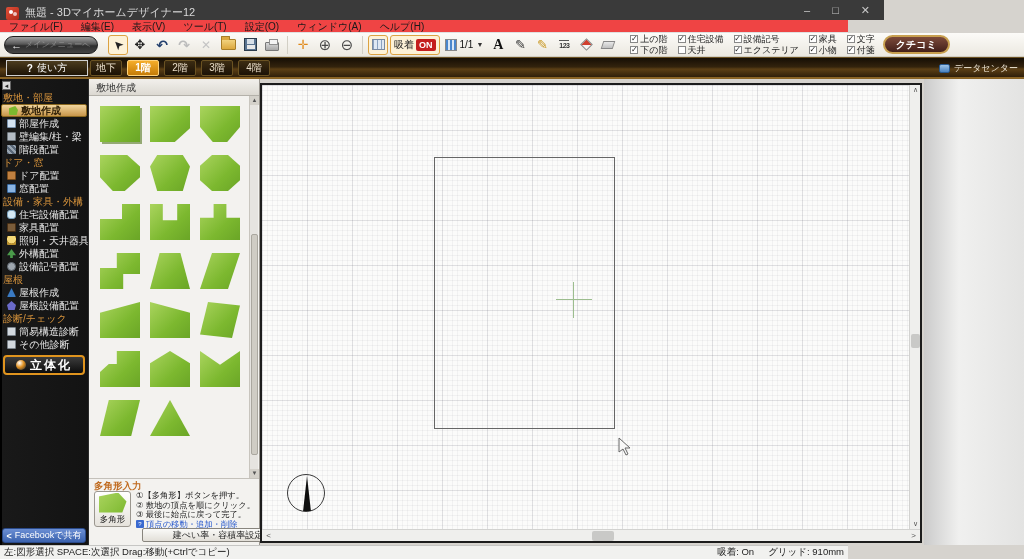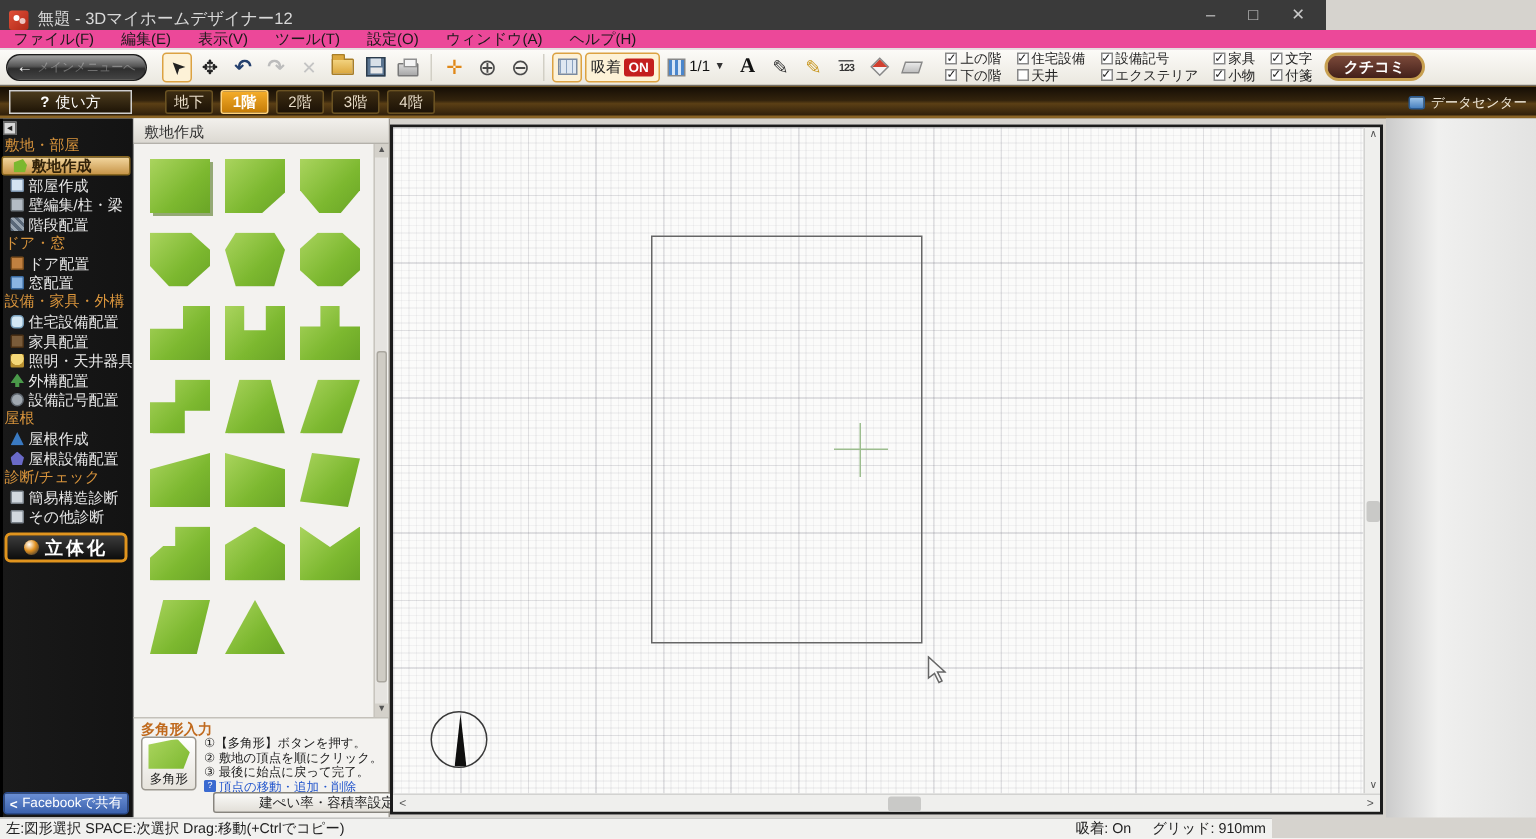--- a/index.html
+++ b/index.html
@@ -9,21 +9,21 @@
 
   
   .titlebar { position:absolute; left:0; top:0; width:884px; height:20px; background:#3a3a3a; display:flex; align-items:flex-end; padding:0 6px; }
   .app-icon { width:13px; height:13px; border-radius:2px; background:linear-gradient(135deg,#e05038,#b02818); margin-right:6px; position:relative; }
   .app-icon::after { content:""; position:absolute; left:3px; top:3px; width:4px; height:4px; background:#fff; border-radius:50%; box-shadow:4px 2px 0 rgba(255,255,255,.7); }
   .title-text { color:#d8d8d8; font-size:11px; }
   .win-btns { margin-left:auto; display:flex; gap:22px; padding-right:8px; }
   .win-btns span { color:#c8c8c8; font-size:11px; line-height:20px; cursor:default; }
 
   
-  .menubar { position:absolute; left:0; top:20px; width:1024px; height:13px; background:#ec4899; display:flex; align-items:center; border-bottom:1px solid #e0e0e0; }
+  .menubar { position:absolute; left:0; top:20px; width:848px; height:13px; background:#ef4444; display:flex; align-items:center; border-bottom:1px solid #e0e0e0; }
   .menu-item { font-size:10px; color:#1a1a1a; padding:0 9px; line-height:13px; }
 
   
   .toolbar { position:absolute; left:0; top:33px; width:1024px; height:24px; background:linear-gradient(180deg,#fcfbf8,#ebe8e0); border-bottom:1px solid #cfccc2; display:flex; align-items:center; padding:0 4px; gap:2px; }
   .mainmenu-btn { width:94px; height:18px; border-radius:9px; border:1px solid #1e1e1e; background:linear-gradient(180deg,#a2a2a2,#555 45%,#2e2e2e 55%,#444); display:flex; align-items:center; padding:0 6px; gap:3px; margin-right:8px; }
   .mainmenu-btn .arr { color:#f2f2f2; font-size:11px; font-weight:bold; }
   .mainmenu-btn .lbl { color:rgba(255,255,255,0.30); font-size:8px; white-space:nowrap; overflow:hidden; }
   .tbtn { width:20px; height:20px; border:1px solid transparent; border-radius:3px; display:flex; align-items:center; justify-content:center; color:#333; }
   .tbtn.active { border-color:#dca242; background:#fdf2d7; }
   .sep { width:1px; height:18px; background:#d2cfc5; margin:0 3px; }
@@ -60,21 +60,21 @@
   .cb { display:flex; align-items:center; gap:2px; height:11px; }
   .cb .box { width:8px; height:8px; background:#fff; border:1px solid #888; display:flex; align-items:center; justify-content:center; }
   .cb .mark { font-size:8px; line-height:1; color:#222; font-weight:bold; }
   .cb .cb-label { font-size:9px; color:#222; white-space:nowrap; }
   .kuchikomi { height:19px; padding:0 11px; border-radius:10px; border:2px solid #c8a050; background:linear-gradient(180deg,#7c4a3a,#43201a); color:#fff; font-size:10px; font-weight:bold; display:flex; align-items:center; }
 
   
   .floorbar { position:absolute; left:0; top:57px; width:1024px; height:22px; background:linear-gradient(180deg,#120c04,#33230d 45%,#5b3f15 55%,#241708); box-shadow:inset 0 -2px 0 #8a6426, inset 0 1px 0 #6a5020; display:flex; align-items:center; padding:0 6px; }
   .help-btn { width:82px; height:16px; border:1px solid #cfcfcf; background:linear-gradient(180deg,#4c3c1e,#1e1406); color:#fff; font-size:10px; display:flex; align-items:center; justify-content:center; gap:4px; }
   .help-btn .q { font-weight:bold; }
-  .ftabs { display:flex; gap:5px; margin-left:22px;align-items:center; }
+  .ftabs { display:flex; gap:5px; margin-left:2px;align-items:center; }
   .ftab { width:32px; height:16px; display:flex; align-items:center; justify-content:center; font-size:10px; color:#e8dcc8; background:linear-gradient(180deg,#3c2c12,#1c1206); border:1px solid #6a5222; border-radius:2px; }
   .ftab.active { background:linear-gradient(180deg,#f5ad2a,#c57c07); border-color:#ffd27a; color:#fff; font-weight:bold; }
   .datacenter { margin-left:auto; display:flex; align-items:center; gap:4px; color:#f0e8d8; font-size:9px; }
   .dc-ic { width:11px; height:9px; background:linear-gradient(180deg,#9ec4e8,#4a82c0); border-radius:2px; border:1px solid #2a5a90; }
 
   
   .main { position:absolute; left:0; top:79px; width:1024px; height:466px; background:#d6d3ce; }
 
   
   .sidebar { position:absolute; left:0; top:0; width:88px; height:466px; background:linear-gradient(90deg,#000 0 2px,#191919 2px,#131313); color:#e6e6e6; overflow:hidden; }

